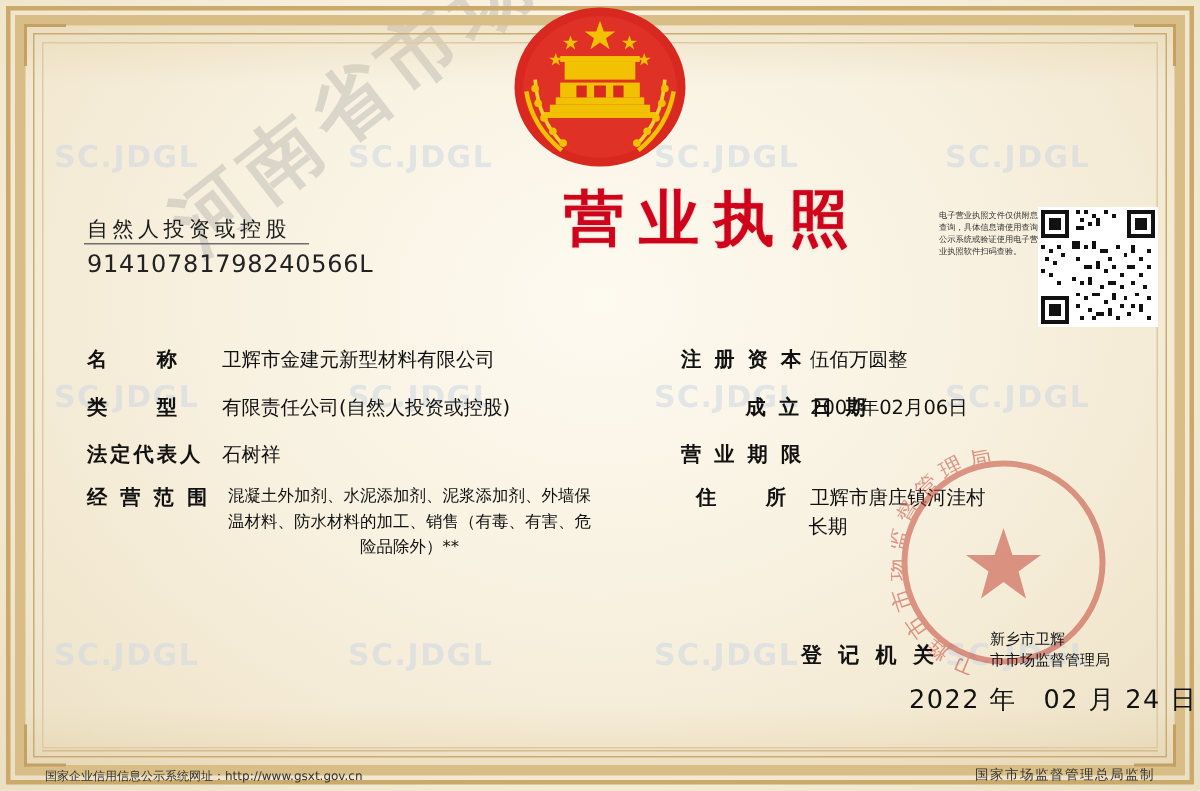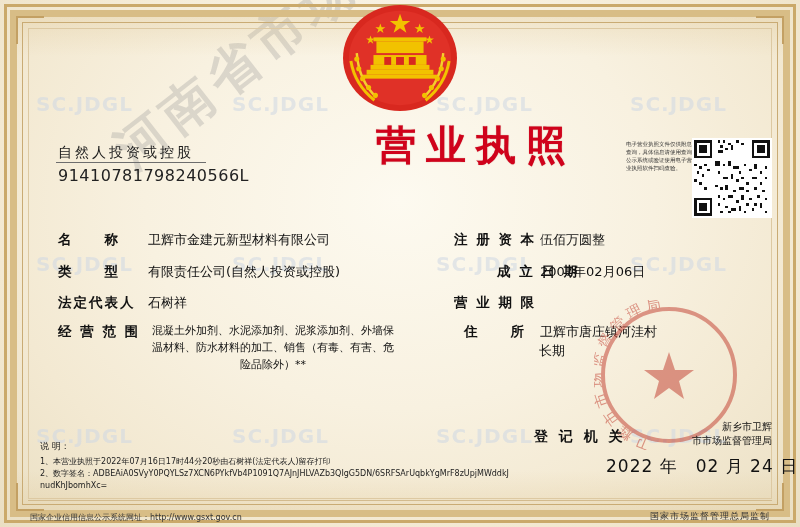--- a/index.html
+++ b/index.html
@@ -107,21 +107,21 @@
 
   
   .note{
     position:absolute;left:40px;top:440px;width:470px;color:#222;
   }
   .note .n-title{font-size:9px;margin-bottom:3px;}
   .note .n-line{font-size:8px;line-height:12px;word-break:break-all;}
 
   
   .reg-label{position:absolute;left:534px;top:428px;font-size:14px;font-weight:bold;letter-spacing:3px;color:#111;}
-  .reg-value{position:absolute;left:660px;top:420px;font-size:10px;line-height:14px;color:#111;text-align:right;width:112px;}
+  .reg-value{position:absolute;left:660px;top:420px;font-size:10px;line-height:14px;color:#111;width:112px;}
   .reg-date{position:absolute;left:606px;top:455px;font-size:17px;color:#111;letter-spacing:1px;}
 
   
   .seal{
     position:absolute;right:56px;top:300px;width:150px;height:150px;opacity:.5;
     pointer-events:none;
   }
 
   
   .footer-rule{position:absolute;left:28px;right:28px;bottom:26px;height:1px;background:#d3bb8e;}
@@ -332,23 +332,18 @@
     </svg>
   </div>
 
   <div class="reg-label">登 记 机 关</div>
   <div class="reg-value">
     <div>新乡市卫辉</div>
     <div>市市场监督管理局</div>
   </div>
   <div class="reg-date">2022 年　02 月 24 日</div>
 
-  <div class="note">
-    <div class="n-title">说  明：</div>
-    <div class="n-line">1、本营业执照于2022年07月16日17时44分20秒由石树祥(法定代表人)留存打印</div>
-    <div class="n-line">2、数字签名：ADBEAiA0SVyY0PQYLSz7XCN6PYkfVb4P1091Q7AJnJHLVAZb3QIgG5DN/6SRFSArUqbkYgMrF8zUpjMWddkJnudKhJbomhXc=</div>
-  </div>
 
   <div class="footer-rule"></div>
   <div class="footer-left">国家企业信用信息公示系统网址：http://www.gsxt.gov.cn</div>
   <div class="footer-right">国家市场监督管理总局监制</div>
 
 </div>
 
 </body></html>

